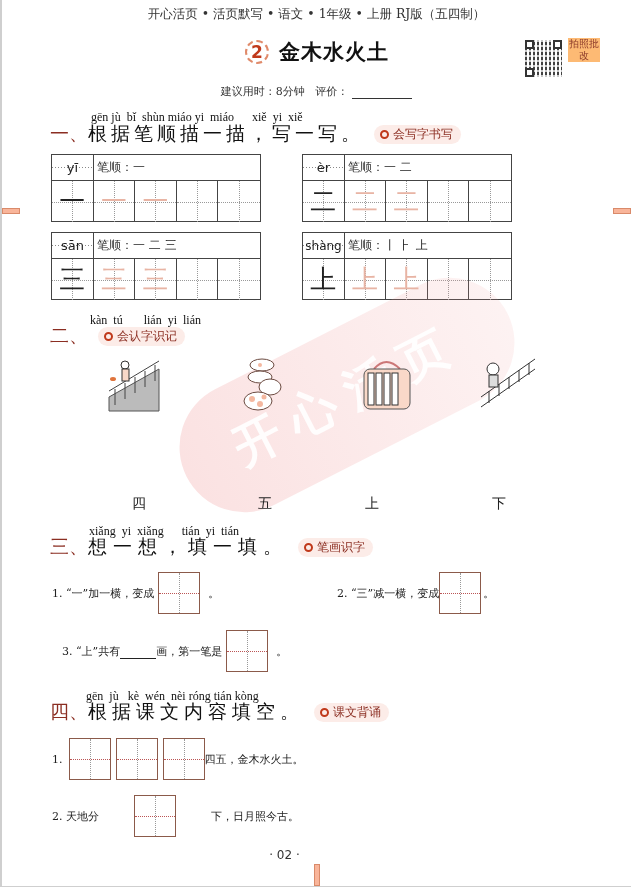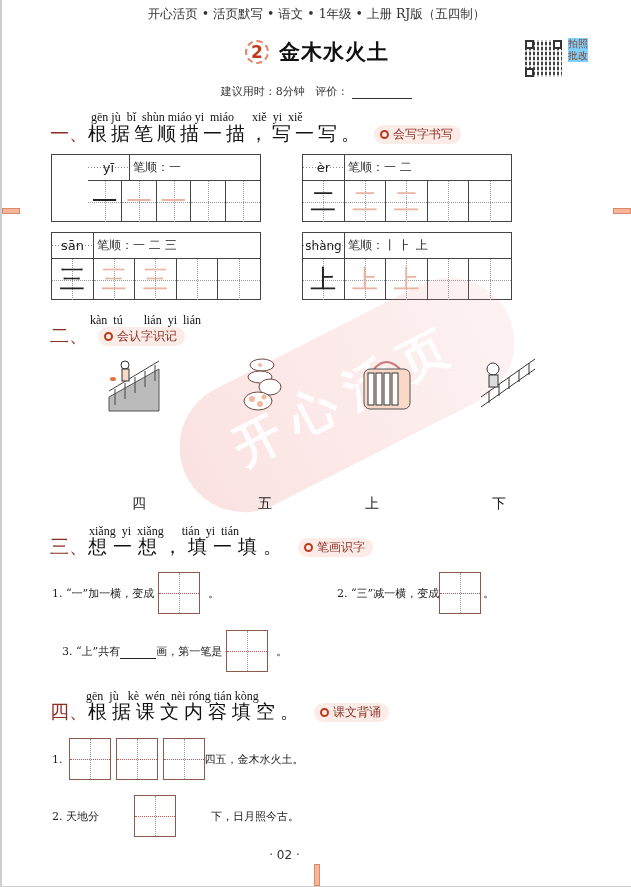--- a/index.html
+++ b/index.html
@@ -7,21 +7,21 @@
   .page{position:absolute;left:2px;top:0;width:629px;height:886px;background:#fff;overflow:hidden;}
   .abs{position:absolute;}
   .header-line{left:0;top:6px;width:629px;text-align:center;font-size:12.5px;color:#333;}
   .title-wrap{left:243px;top:38px;display:flex;align-items:center;}
   .num-circle{width:24px;height:24px;border-radius:50%;border:2px dashed #e08a6a;color:#c0391b;font-family:"DejaVu Sans",sans-serif;font-weight:bold;font-size:17px;display:flex;align-items:center;justify-content:center;box-sizing:border-box;}
   .title{font-family:"DejaVu Sans",sans-serif;font-weight:bold;font-size:21px;margin-left:10px;color:#111;letter-spacing:1px;}
   .qr{left:523px;top:40px;width:37px;height:37px;background:
       repeating-linear-gradient(90deg,#222 0 2px,#fff 2px 4px),#222;opacity:.85;}
   .qr::before{content:"";position:absolute;inset:0;background:repeating-linear-gradient(0deg,rgba(255,255,255,.7) 0 2px,transparent 2px 5px);}
   .qr .fp{position:absolute;width:9px;height:9px;border:2px solid #111;background:#fff;box-sizing:border-box;}
-  .qr-label{left:566px;top:38px;width:20px;font-size:10px;line-height:12px;color:#8b3a2a;background:#7dd3fc;text-align:center;}
+  .qr-label{left:566px;top:38px;width:32px;font-size:10px;line-height:12px;color:#8b3a2a;background:#fdba74;text-align:center;}
   .meta{left:0;top:84px;width:629px;text-align:center;font-size:11px;color:#333;}
   .meta .blank{display:inline-block;width:60px;border-bottom:1px solid #333;margin-left:4px;vertical-align:bottom;}
   .section{display:flex;align-items:flex-end;}
   .sec-num{font-family:"DejaVu Sans",sans-serif;font-size:19px;color:#8b2e22;}
   .sec-text{font-family:"DejaVu Sans",sans-serif;font-size:19px;color:#111;letter-spacing:4px;}
   .pinyin{font-family:Liberation Serif, serif;font-size:12px;color:#111;white-space:pre;}
   .tag{font-size:12px;color:#8b2e22;background:#fcece8;border-radius:10px;padding:1px 8px 1px 6px;margin-left:10px;margin-bottom:3px;}
   .tag .star{display:inline-block;width:9px;height:9px;border-radius:50%;border:2px solid #c0391b;box-sizing:border-box;margin-right:4px;vertical-align:middle;}
   .grid-block{border:1px solid #444;box-sizing:border-box;background:#fff;}
   .grid-head{height:25px;border-bottom:1px solid #444;display:flex;align-items:center;font-size:12px;}
@@ -70,21 +70,21 @@
     <span>建议用时：8分钟</span>&nbsp;&nbsp;&nbsp;<span>评价：</span><span class="blank"></span>
   </div>
 
   <div class="abs pinyin" style="left:89px;top:110px;">gēn jù  bǐ  shùn miáo yi  miáo      xiě  yi  xiě</div>
   <div class="abs section" style="left:48px;top:121px;">
     <span class="sec-num">一、</span>
     <span class="sec-text">根据笔顺描一描，写一写。</span>
     <span class="tag"><span class="star"></span><span>会写字书写</span></span>
   </div>
 
-  <div class="abs grid-block" style="left:49px;top:154px;width:210px;height:68px;padding-left:36px;">
+  <div class="abs grid-block" style="left:49px;top:154px;width:210px;height:68px;">
     <div class="grid-head">
         <span class="py">yī</span>
         <span class="order">笔顺：</span>
         <span>一</span>
       </div>
     <div class="grid-row">
       <div class="cell">
           <span>一</span>
         </div>
       <div class="cell trace">

